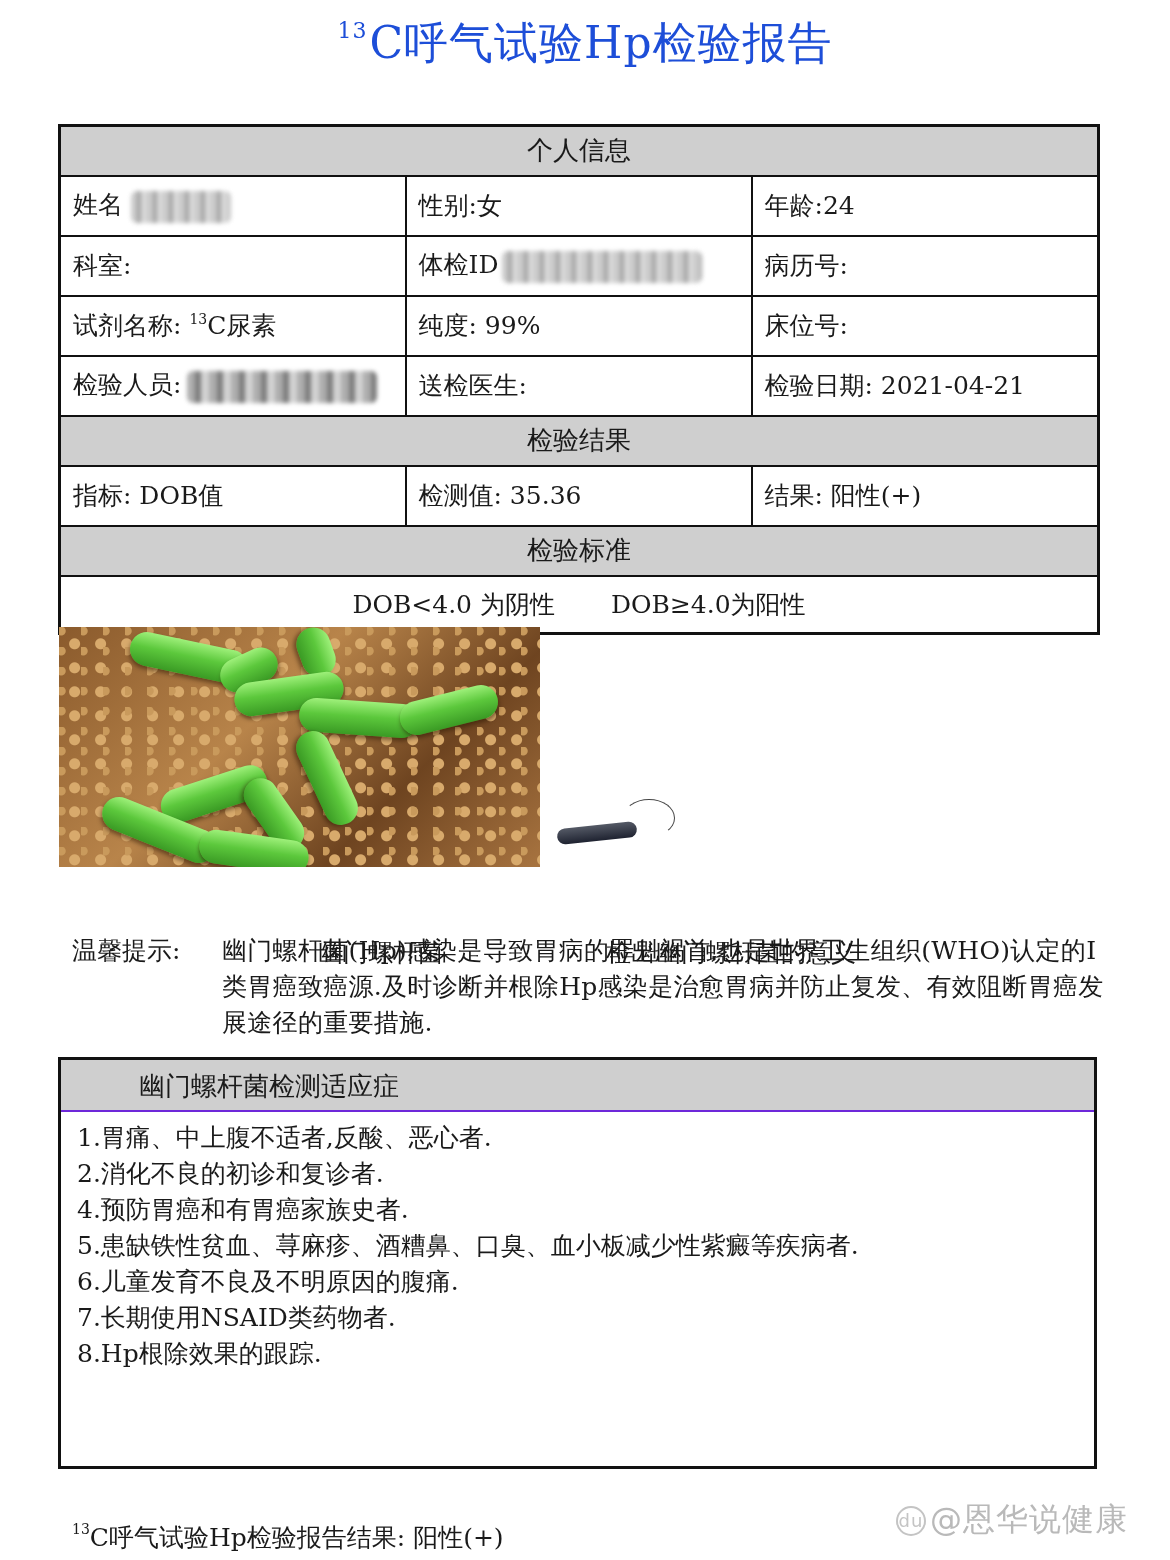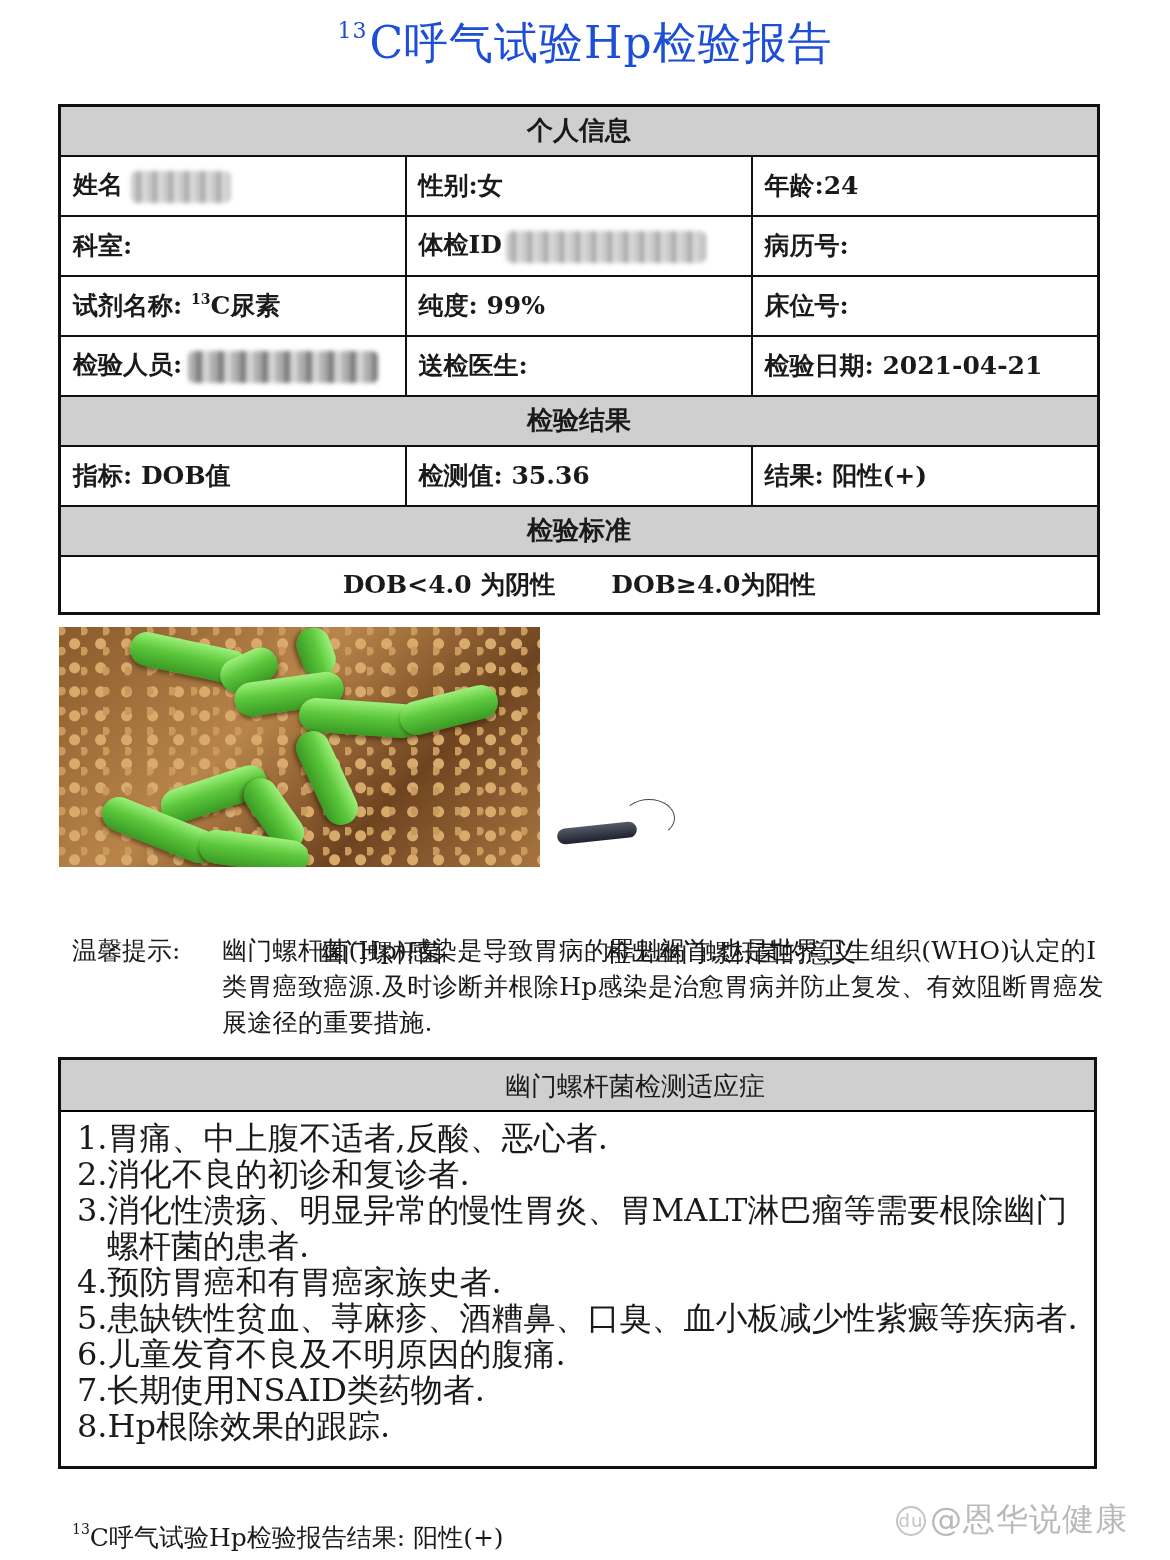--- a/index.html
+++ b/index.html
@@ -6,24 +6,23 @@
   html, body { width: 1170px; height: 1560px; background: #ffffff; overflow: hidden; }
   body { position: relative; font-family: "DejaVu Serif", "Liberation Serif", serif; color: #1a1a1a; }
 
   .title {
     position: absolute; left: 0; top: 14px; width: 1170px; text-align: center;
     font-size: 44px; letter-spacing: 1px; color: #1d4ed8;
   }
   .title sup { font-size: 22px; vertical-align: 20px; margin-right: 2px; }
 
   table.report {
-    position: absolute; left: 58px; top: 104px; width: 1039px;
+    position: absolute; left: 58px; top: 124px; width: 1039px;
     border-collapse: collapse; table-layout: fixed;
     border: 3px solid #111;
-    font-weight: bold;
   }
   table.report td { border: 2px solid #111; font-size: 25px; padding: 0 12px; height: 60px; vertical-align: middle; }
   table.report tr.hdr td {
     background: #cfcfcf; text-align: center; height: 50px; font-size: 26px;
     border-top: 1px solid #555; border-bottom: 1px solid #555;
   }
   table.report tr.std td { text-align: center; height: 58px; }
   .redact {
     display: inline-block; height: 32px; vertical-align: middle;
     background: repeating-linear-gradient(90deg, #bdbdbd 0 6px, #8f8f8f 6px 10px, #cfcfcf 10px 16px);
@@ -65,25 +64,25 @@
 
   .tip { position: absolute; left: 72px; top: 933px; width: 1030px; font-size: 25px; line-height: 36px; }
   .tip .lbl { position: absolute; left: 0; top: 0; }
   .tip .txt { position: absolute; left: 130px; top: 0; width: 895px; letter-spacing: 0.3px; margin-left: 20px; }
 
   .ind {
     position: absolute; left: 58px; top: 1057px; width: 1039px; height: 412px;
     border: 3px solid #111;
   }
   .ind .hdr {
-    height: 52px; background: #cfcfcf; border-bottom: 2px solid #000000;
-    text-align: center; font-size: 26px; line-height: 52px; padding-left: 115px;
+    height: 52px; background: #cfcfcf; border-bottom: 2px solid #6d28d9;
+    font-size: 26px; line-height: 52px; padding-left: 78px;
   }
   .ind ol { list-style: none; padding: 8px 14px 0 16px; }
-  .ind li { font-size: 32px; line-height: 36px; padding-left: 30px; text-indent: -30px; }
+  .ind li { font-size: 25px; line-height: 36px; padding-left: 30px; text-indent: -30px; }
 
   .footer { position: absolute; left: 72px; top: 1508px; font-size: 25px; margin-top: 13px; }
   .footer sup { font-size: 14px; vertical-align: 12px; }
   .watermark {
     position: absolute; left: 896px; top: 1498px; font-size: 32px; color: #b9b9b9;
     font-family: "DejaVu Sans", sans-serif; letter-spacing: 1px;
   }
   .paw { display: inline-block; width: 30px; height: 30px; border: 2px solid #c4c4c4; border-radius: 50%; vertical-align: middle; margin-right: 4px; font-size: 18px; line-height: 26px; text-align: center; color: #c4c4c4; }
 </style>
 </head>
@@ -162,21 +161,20 @@
 <div class="tip">
   <span class="lbl">温馨提示:</span>
   <span class="txt">幽门螺杆菌(Hp)感染是导致胃病的罪魁祸首,也是世界卫生组织(WHO)认定的I类胃癌致癌源.及时诊断并根除Hp感染是治愈胃病并防止复发、有效阻断胃癌发展途径的重要措施.</span>
 </div>
 
 <div class="ind">
   <div class="hdr">幽门螺杆菌检测适应症</div>
   <ol>
     <li>1.胃痛、中上腹不适者,反酸、恶心者.</li>
     <li>2.消化不良的初诊和复诊者.</li>
-    <li>3.消化性溃疡、明显异常的慢性胃炎、胃MALT淋巴瘤等需要根除幽门螺杆菌的患者.</li>
     <li>4.预防胃癌和有胃癌家族史者.</li>
     <li>5.患缺铁性贫血、荨麻疹、酒糟鼻、口臭、血小板减少性紫癜等疾病者.</li>
     <li>6.儿童发育不良及不明原因的腹痛.</li>
     <li>7.长期使用NSAID类药物者.</li>
     <li>8.Hp根除效果的跟踪.</li>
   </ol>
 </div>
 
 <div class="footer"><sup>13</sup><span>C呼气试验Hp检验报告结果: 阳性(+)</span></div>
 

